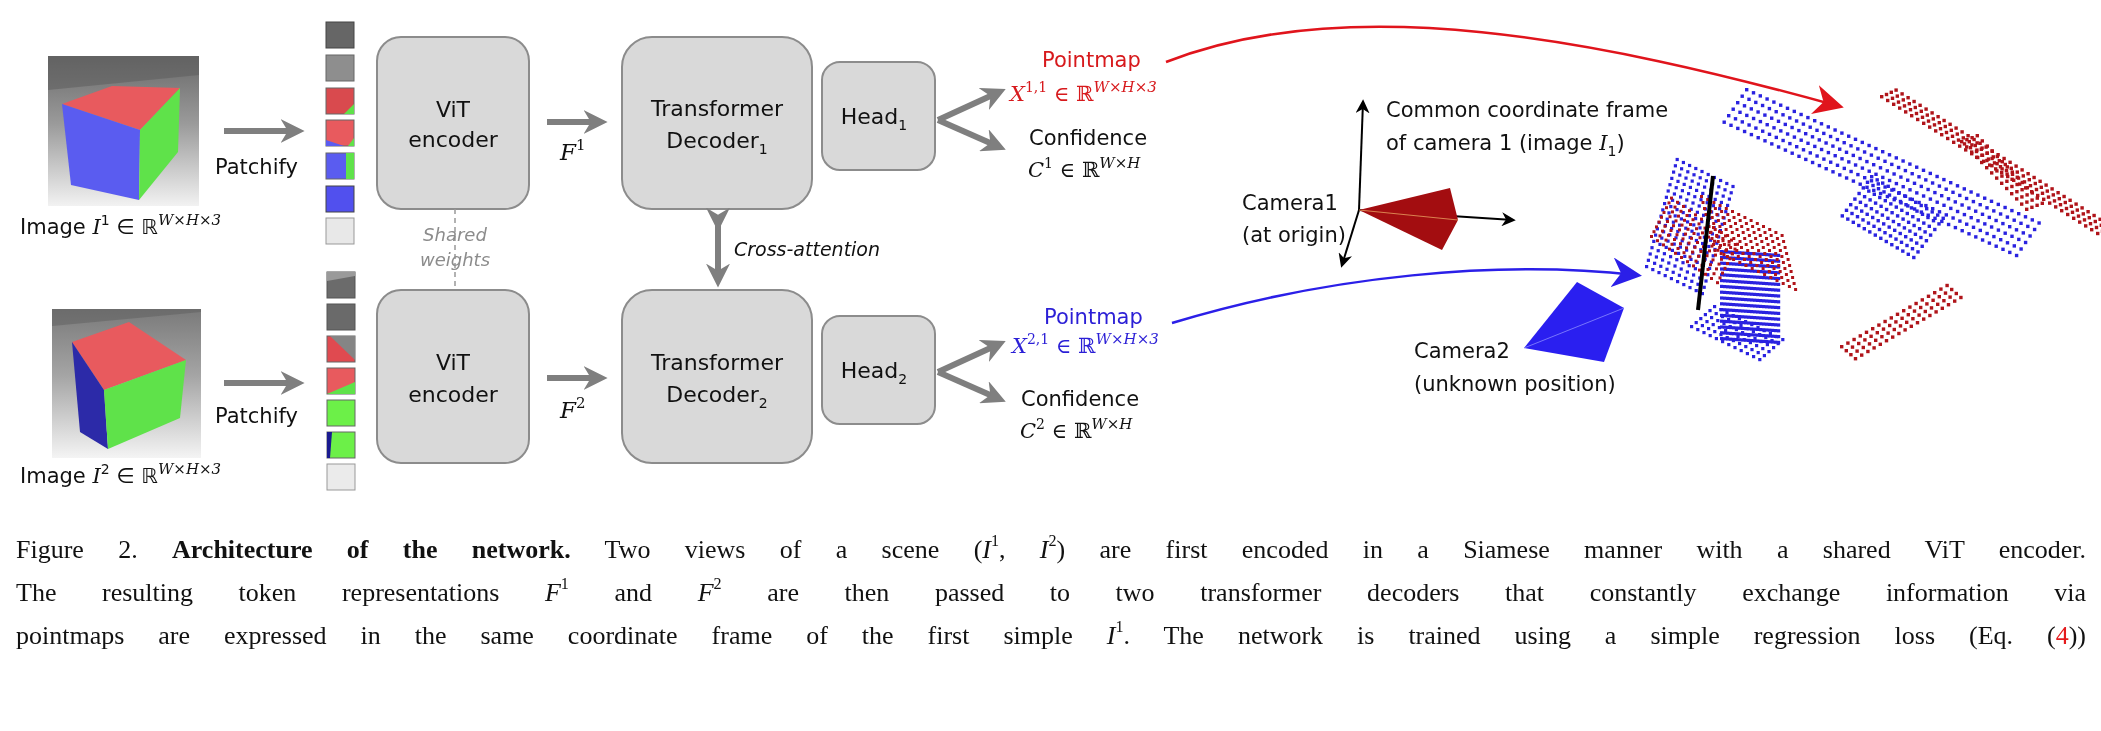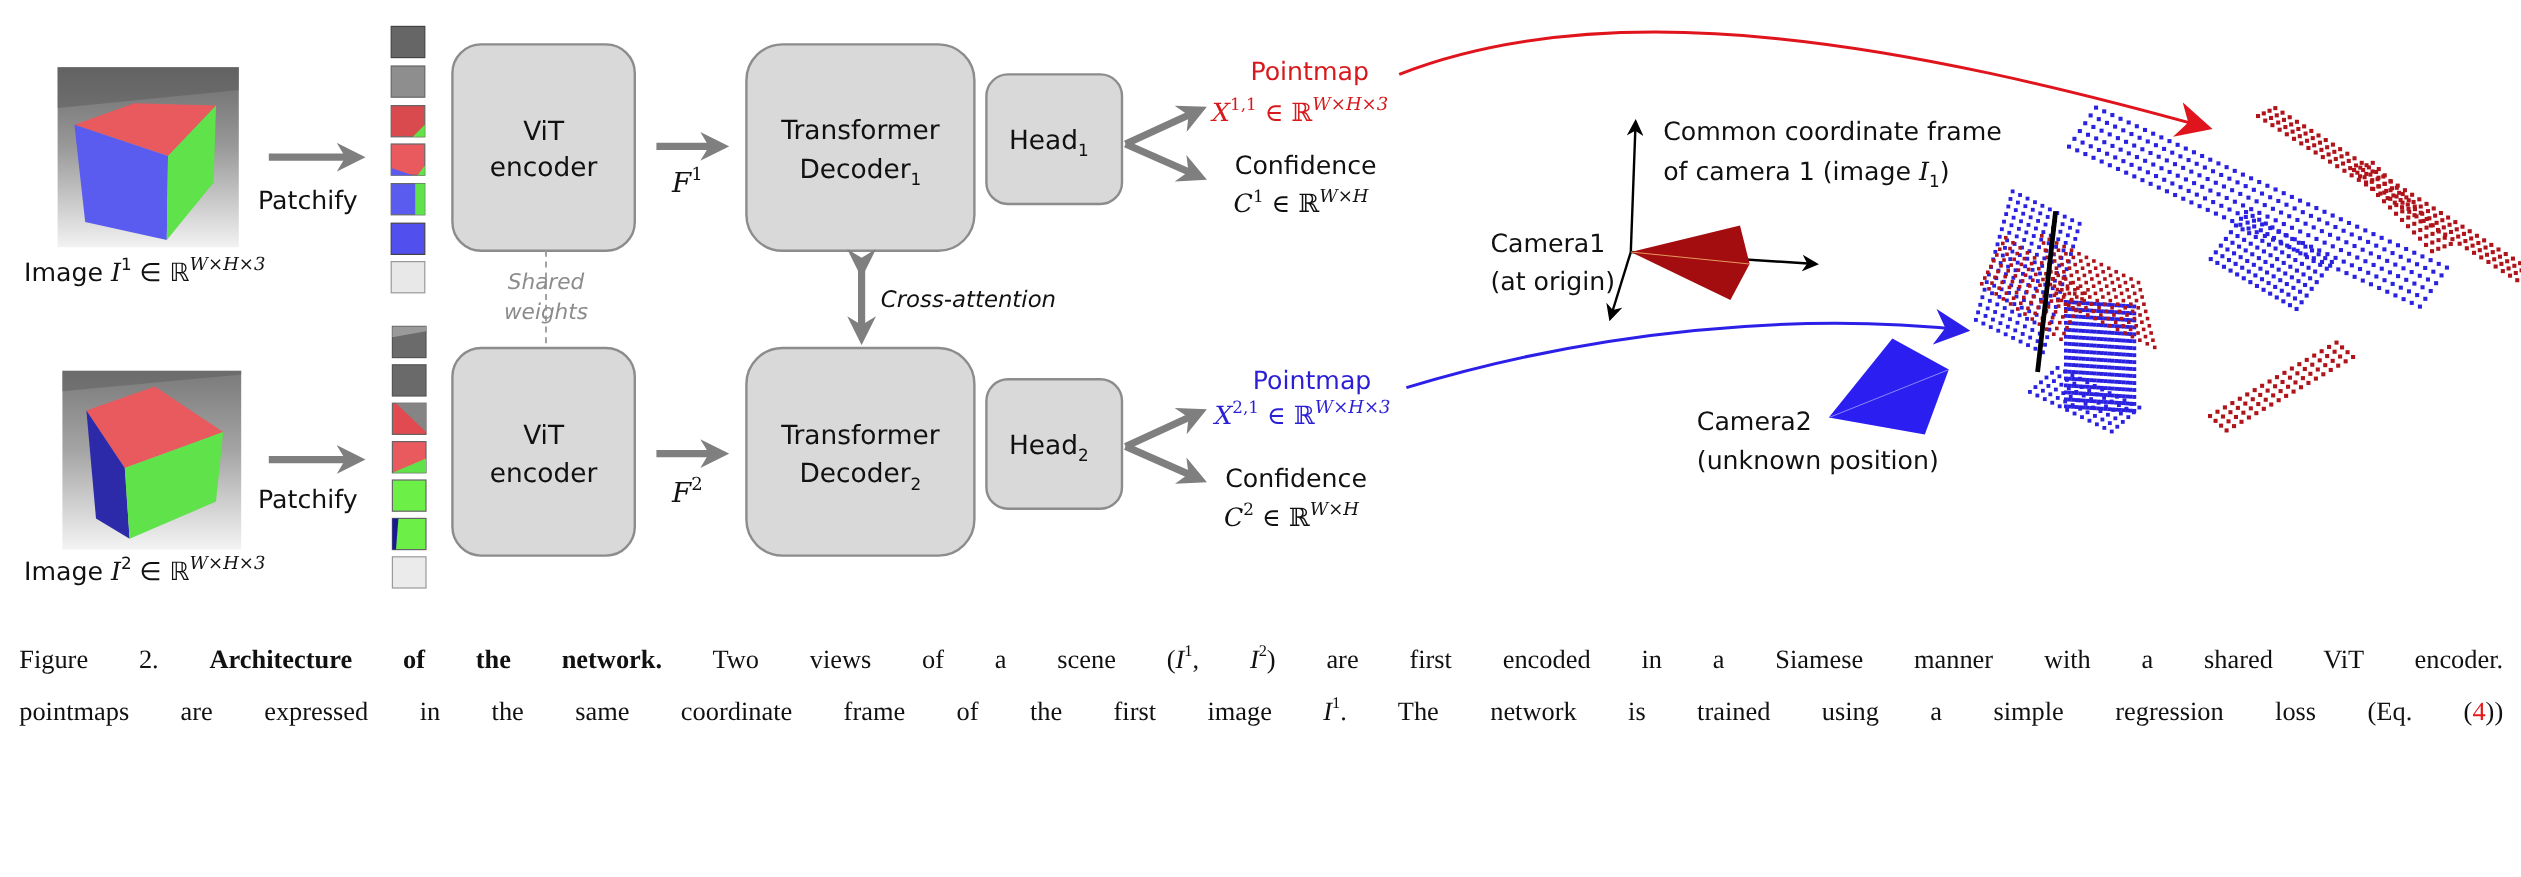--- a/index.html
+++ b/index.html
@@ -3,21 +3,21 @@
 <meta charset="utf-8">
 <style>
   html, body { margin:0; padding:0; background:#ffffff; }
   body { width:2101px; height:731px; position:relative; overflow:hidden; font-family:"DejaVu Sans", sans-serif; }
   #fig { position:absolute; left:0; top:0; width:2101px; height:500px; }
   .lbl { font-family:"DejaVu Sans", sans-serif; fill:#111; }
   .math { font-family:"DejaVu Serif", serif; font-style:italic; }
   .box-text { font-size:22px; fill:#111; text-anchor:middle; font-family:"DejaVu Sans", sans-serif; }
   .caption {
     position:absolute; left:16px; top:528px; width:2070px;
-    font-family:"Liberation Serif", serif; font-size:22px; line-height:43px; color:#111;
+    font-family:"Liberation Serif", serif; font-size:26px; line-height:43px; color:#111;
     text-align:justify; text-align-last:justify;
   }
   .caption .line { display:block; text-align:justify; text-align-last:justify; white-space:nowrap; }
   .caption b { font-weight:bold; }
   .caption i { font-style:italic; }
   .caption sup { font-size:0.62em; vertical-align:0.75em; line-height:0; }
   .caption .ref { color:#e41a1c; }
 </style>
 </head>
 <body>
@@ -1702,14 +1702,15 @@
         <rect x="1950.0" y="287.8" width="3.4" height="3.4" fill="#b0141a"></rect>
         <rect x="1954.6" y="291.8" width="3.4" height="3.4" fill="#b0141a"></rect>
         <rect x="1959.2" y="295.8" width="3.4" height="3.4" fill="#b0141a"></rect>
       </g>
       <line x1="1713" y1="176" x2="1698" y2="310" stroke="#000" stroke-width="4"></line>
     </g>
 </svg>
 
 <div class="caption">
   <span class="line"><span>Figure 2. </span><b>Architecture of the network.</b><span> Two views of a scene (</span><i>I</i><sup>1</sup><span>, </span><i>I</i><sup>2</sup><span>) are first encoded in a Siamese manner with a shared ViT encoder.</span></span>
-  <span class="line"><span>pointmaps are expressed in the same coordinate frame of the first image </span><i>I</i><sup>1</sup><span>. The network is trained using a simple regression loss (Eq. (</span><span class="ref">4</span><span>))</span></span>
+  <span class="line"><span>The resulting token representations </span><i>F</i><sup>1</sup><span> and </span><i>F</i><sup>2</sup><span> are then passed to two transformer decoders that constantly exchange information via</span></span>
+  <span class="line"><span>pointmaps are expressed in the same coordinate frame of the first simple </span><i>I</i><sup>1</sup><span>. The network is trained using a simple regression loss (Eq. (</span><span class="ref">4</span><span>))</span></span>
 </div>
 
 </body></html>

